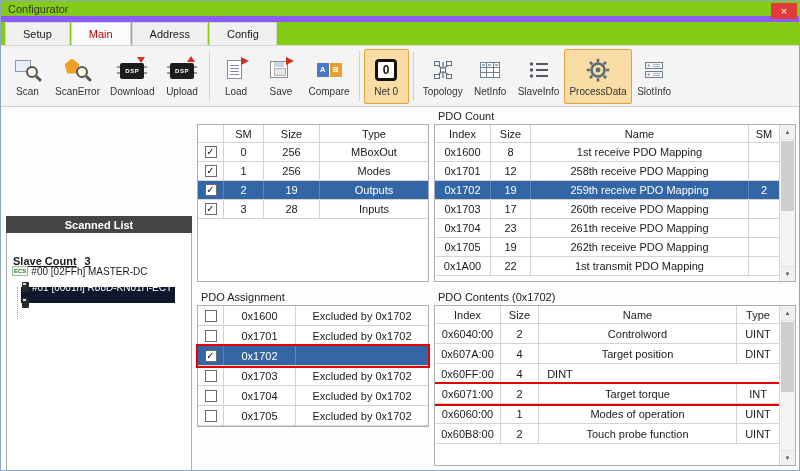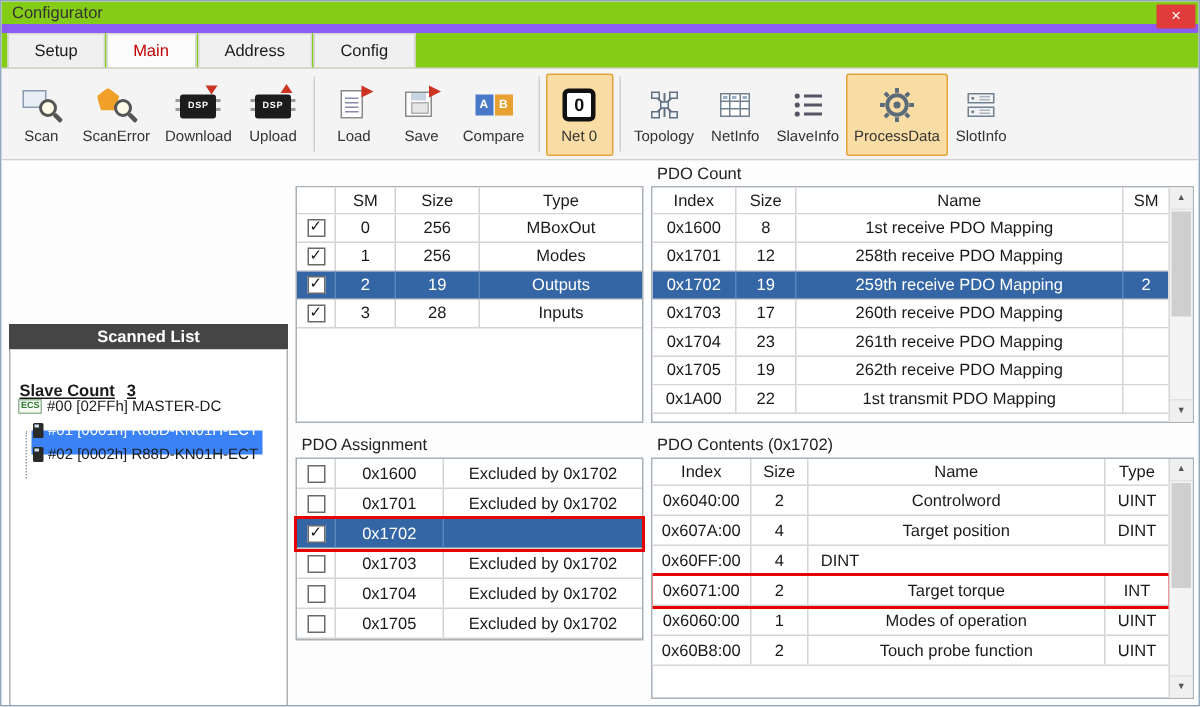--- a/index.html
+++ b/index.html
@@ -54,21 +54,21 @@
   .content{position:absolute;left:0;top:106px;right:0;bottom:0;background:#fdfdfd;}
 
   
   .scanned{position:absolute;left:5px;top:109px;width:186px;height:356px;}
   .scanned-header{height:17px;background:#454545;color:#fff;font-weight:bold;font-size:11px;display:flex;align-items:center;justify-content:center;}
   .scanned-body{position:absolute;left:0;top:17px;right:0;bottom:0;background:#fff;border:1px solid #b0b0b0;border-top:none;overflow:hidden;}
   .slave-count{padding:22px 6px 4px;font-weight:bold;font-size:11px;text-decoration:underline;}
   .slave-count .scv{margin-left:8px;}
   .tree{font-size:10px;padding-left:4px;}
   .tree-item{display:flex;align-items:center;gap:3px;height:14px;width:fit-content;padding:0 3px 16px 1px;cursor:pointer;white-space:nowrap;}
-  .tree-item.selected{background:#3b82f6;}
+  .tree-item.selected{background:#0f172a;}
   .tree-item.selected .tnode{color:#fff;}
   .tree-kids{margin-left:6px;border-left:1px dotted #999;padding-left:3px;}
   .ecs{font-size:6px;font-weight:bold;color:#2a7a2a;border:1px solid #9ab89a;padding:0 1px;background:#f4faf4;line-height:8px;}
   .drive{display:inline-block;width:7px;height:10px;background:#2a2a2a;border-radius:1px;position:relative;flex:none;}
   .drive::after{content:"";position:absolute;left:1px;top:1px;width:3px;height:2px;background:#cfe0f0;}
 
   
   .panel-label{position:absolute;font-size:11px;color:#222;}
   .tbl{position:absolute;background:#fff;border:1px solid #a8b0b8;}
   .tbl-body{position:absolute;left:0;top:0;right:16px;bottom:0;overflow:hidden;}
@@ -273,21 +273,20 @@
             <span class="ecs">ECS</span>
             <span class="tnode">#00 [02FFh] MASTER-DC</span>
           </div>
           <div class="tree-kids">
             <div class="tree-item selected">
               <span class="drive"></span>
               <span class="tnode">#01 [0001h] R88D-KN01H-ECT</span>
             </div>
             <div class="tree-item">
               <span class="drive"></span>
-              <span class="tnode">#02 [0002h] R88D-KN01H-ECT</span>
             </div>
           </div>
         </div>
       </div>
     </div>
 
     <div class="panel-label" style="left:200px;top:3px;margin-top:22px;">SyncManager</div>
     <div class="tbl sm-tbl" style="left:196px;top:17px;width:232px;height:158px;">
       <div class="trow thead">
         <div class="tc w-cb"></div>

